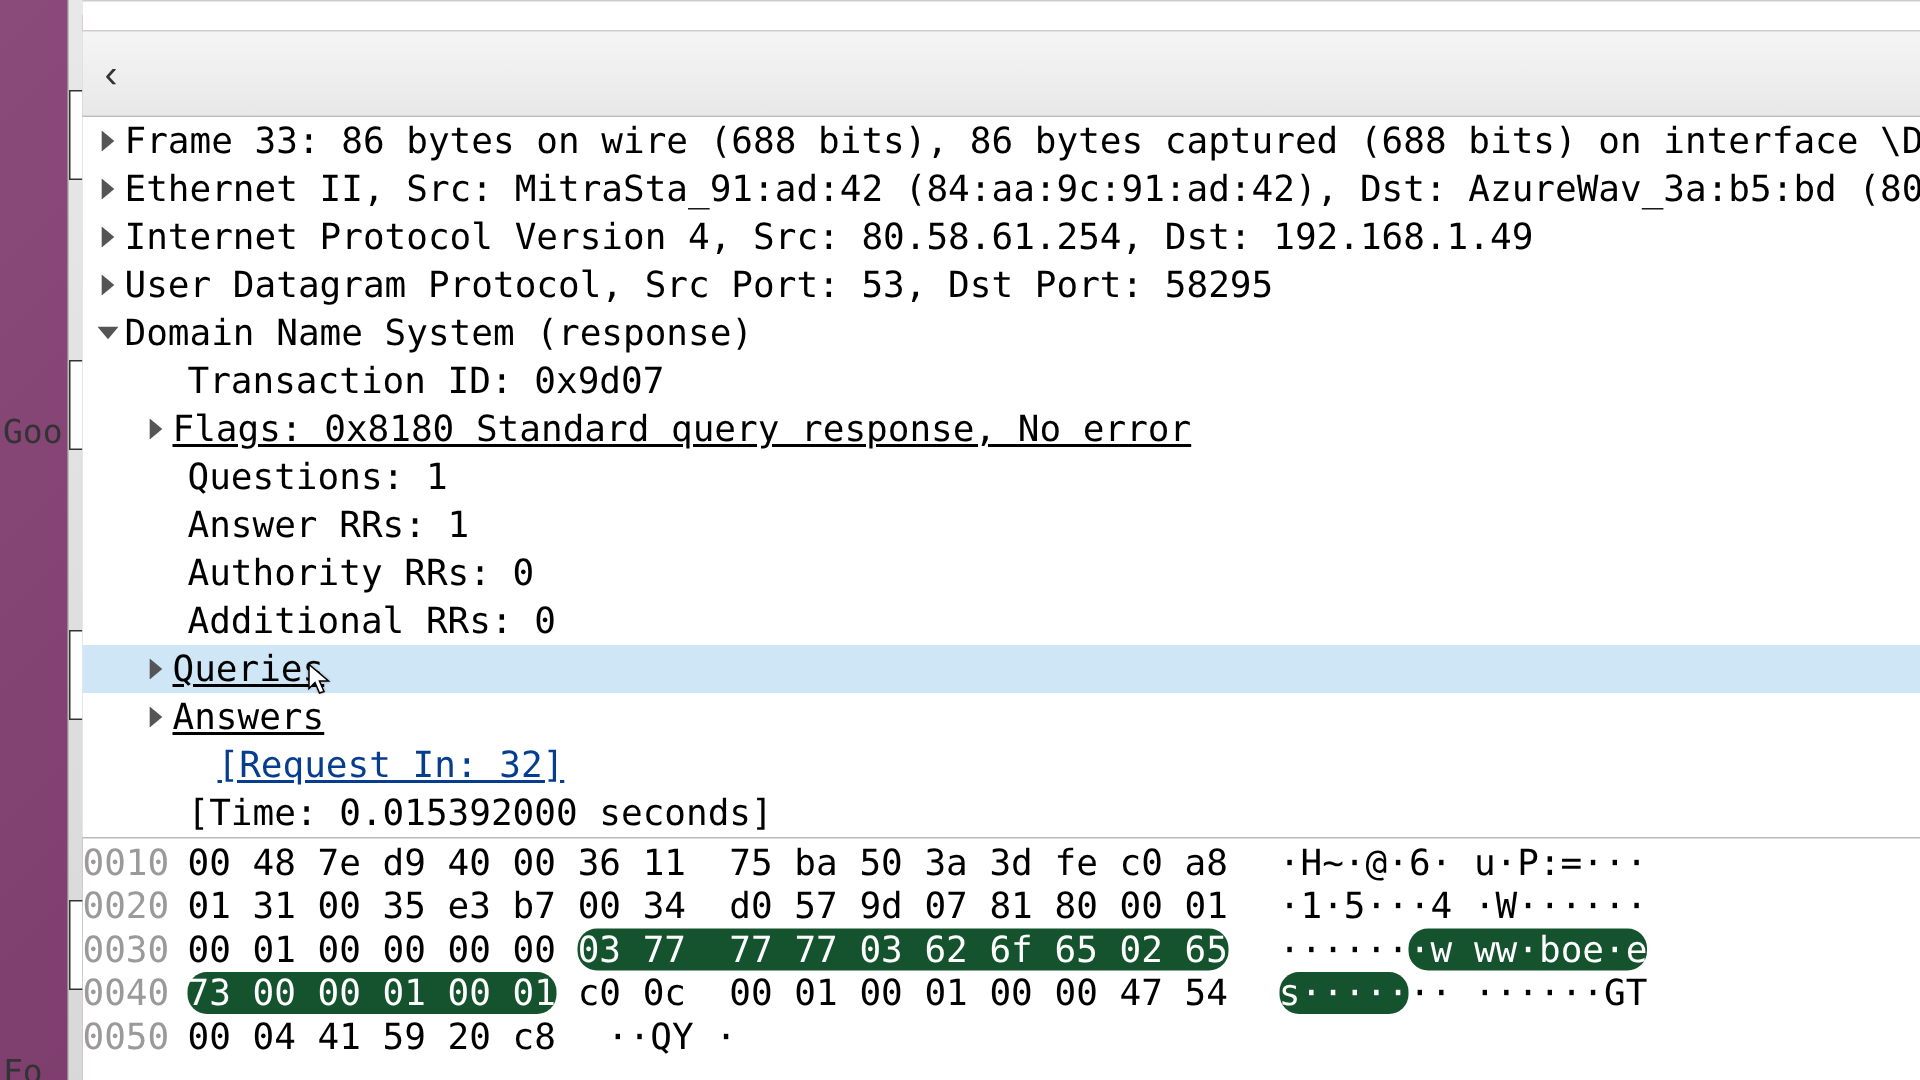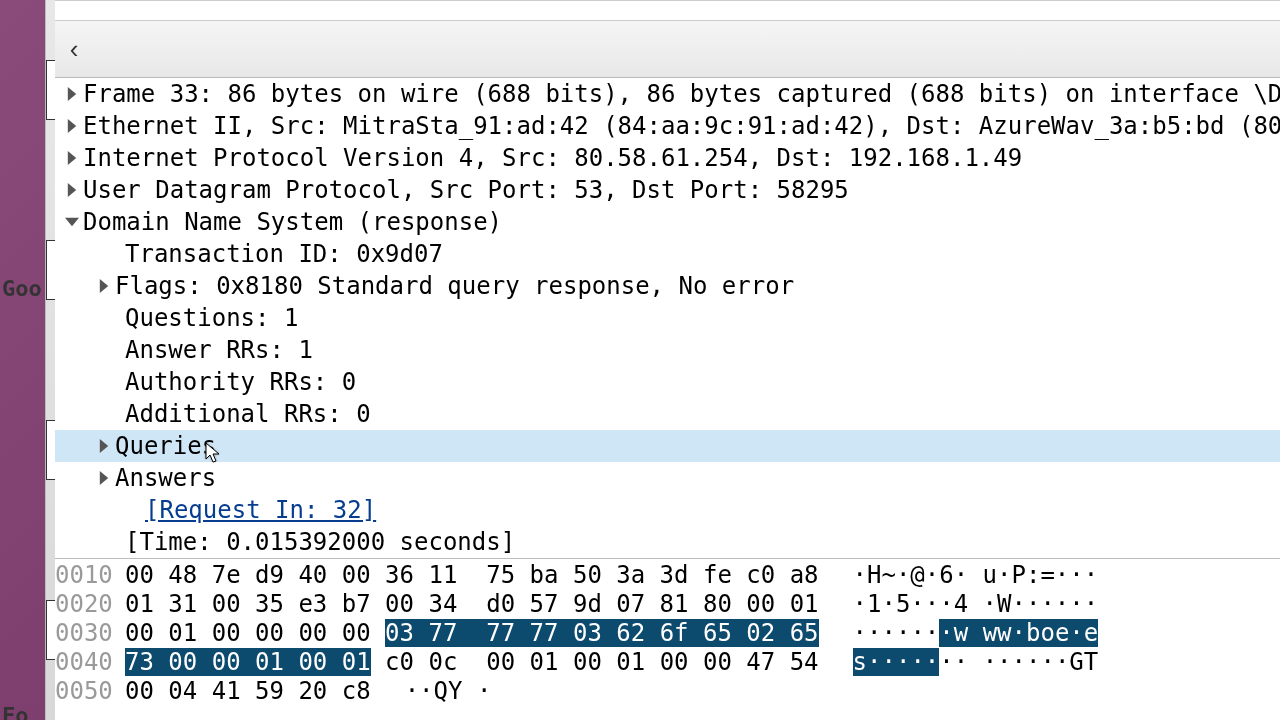--- a/index.html
+++ b/index.html
@@ -8,21 +8,21 @@
     position: absolute; inset: 0;
     background: linear-gradient(135deg, #8a4a7a 0%, #7a3a6a 50%, #6a2a5a 100%);
   }
   .left-strip {
     position: absolute; top: 0; left: 45px; width: 10px; height: 100%;
     background: linear-gradient(#e8e8e8, #d8d8d8);
     border-left: 1px solid #bbb;
     display: flex; flex-direction: column; justify-content: space-around;
   }
   .left-strip .stub { width: 10px; height: 60px; background: #fff; border: 1px solid #333; }
-  .left-label { position: absolute; left: 2px; font-size: 22px; color: #333; font-weight: bold; }
+  .left-label { position: absolute; left: 2px; font-size: 22px; color: #333; }
   .main {
     position: absolute; top: 0; left: 55px; right: 0; height: 100%;
     background: #fff; display: flex; flex-direction: column;
   }
   .toolbar {
     height: 58px; background: linear-gradient(#f5f5f5, #e8e8e8);
     border-top: 1px solid #ccc; border-bottom: 1px solid #bbb;
     display: flex; align-items: center; margin-top: 10px;
   }
   .back-btn {
@@ -36,38 +36,38 @@
     background: #fff;
   }
   .row { display: flex; align-items: center; white-space: nowrap; height: 32px; }
   .row.selected { background: #cfe6f7; }
   .caret {
     width: 22px; display: inline-flex; align-items: center; justify-content: center;
     color: #555; flex-shrink: 0;
   }
   .caret svg { width: 14px; height: 14px; }
   .indent0 { padding-left: 6px; }
-  .indent1 { padding-left: 38px; }
+  .indent1 { padding-left: 38px; text-decoration: underline; }
   .indent2 { padding-left: 70px; }
   .label { color: #000; }
   .link { color: #063d8f; text-decoration: underline; margin-left: 20px; }
   .cursor {
     position: absolute; width: 18px; height: 24px; pointer-events: none;
   }
   .cursor svg { width: 18px; height: 24px; filter: drop-shadow(0 0 1px rgba(0,0,0,0.3)); }
   .hexpane {
     border-top: 1px solid #bbb; flex: 1 1 auto; overflow: hidden;
     line-height: 29px;
     padding-top: 2px;
   }
   .hexrow { display: flex; white-space: pre; }
   .offset { color: #9a9a9a; width: 70px; text-align: left; padding-right: 12px; flex-shrink: 0; }
   .bytes { flex-shrink: 0; }
   .ascii { margin-left: 34px; }
-  .hl { background: #0c4a6e; color: #fff; }
+  .hl { background: #14532d; color: #fff; border-radius: 13px; }
   .top-spacer { height: 10px; background: #fff; border-top: 1px solid #ccc;}
 </style>
 </head>
 <body>
 
 <div class="bg-desktop"></div>
 <div class="left-label" style="top:276px">Goo</div>
 <div class="left-label" style="top:703px">Fo</div>
 <div class="left-strip">
   <div class="stub"></div>

